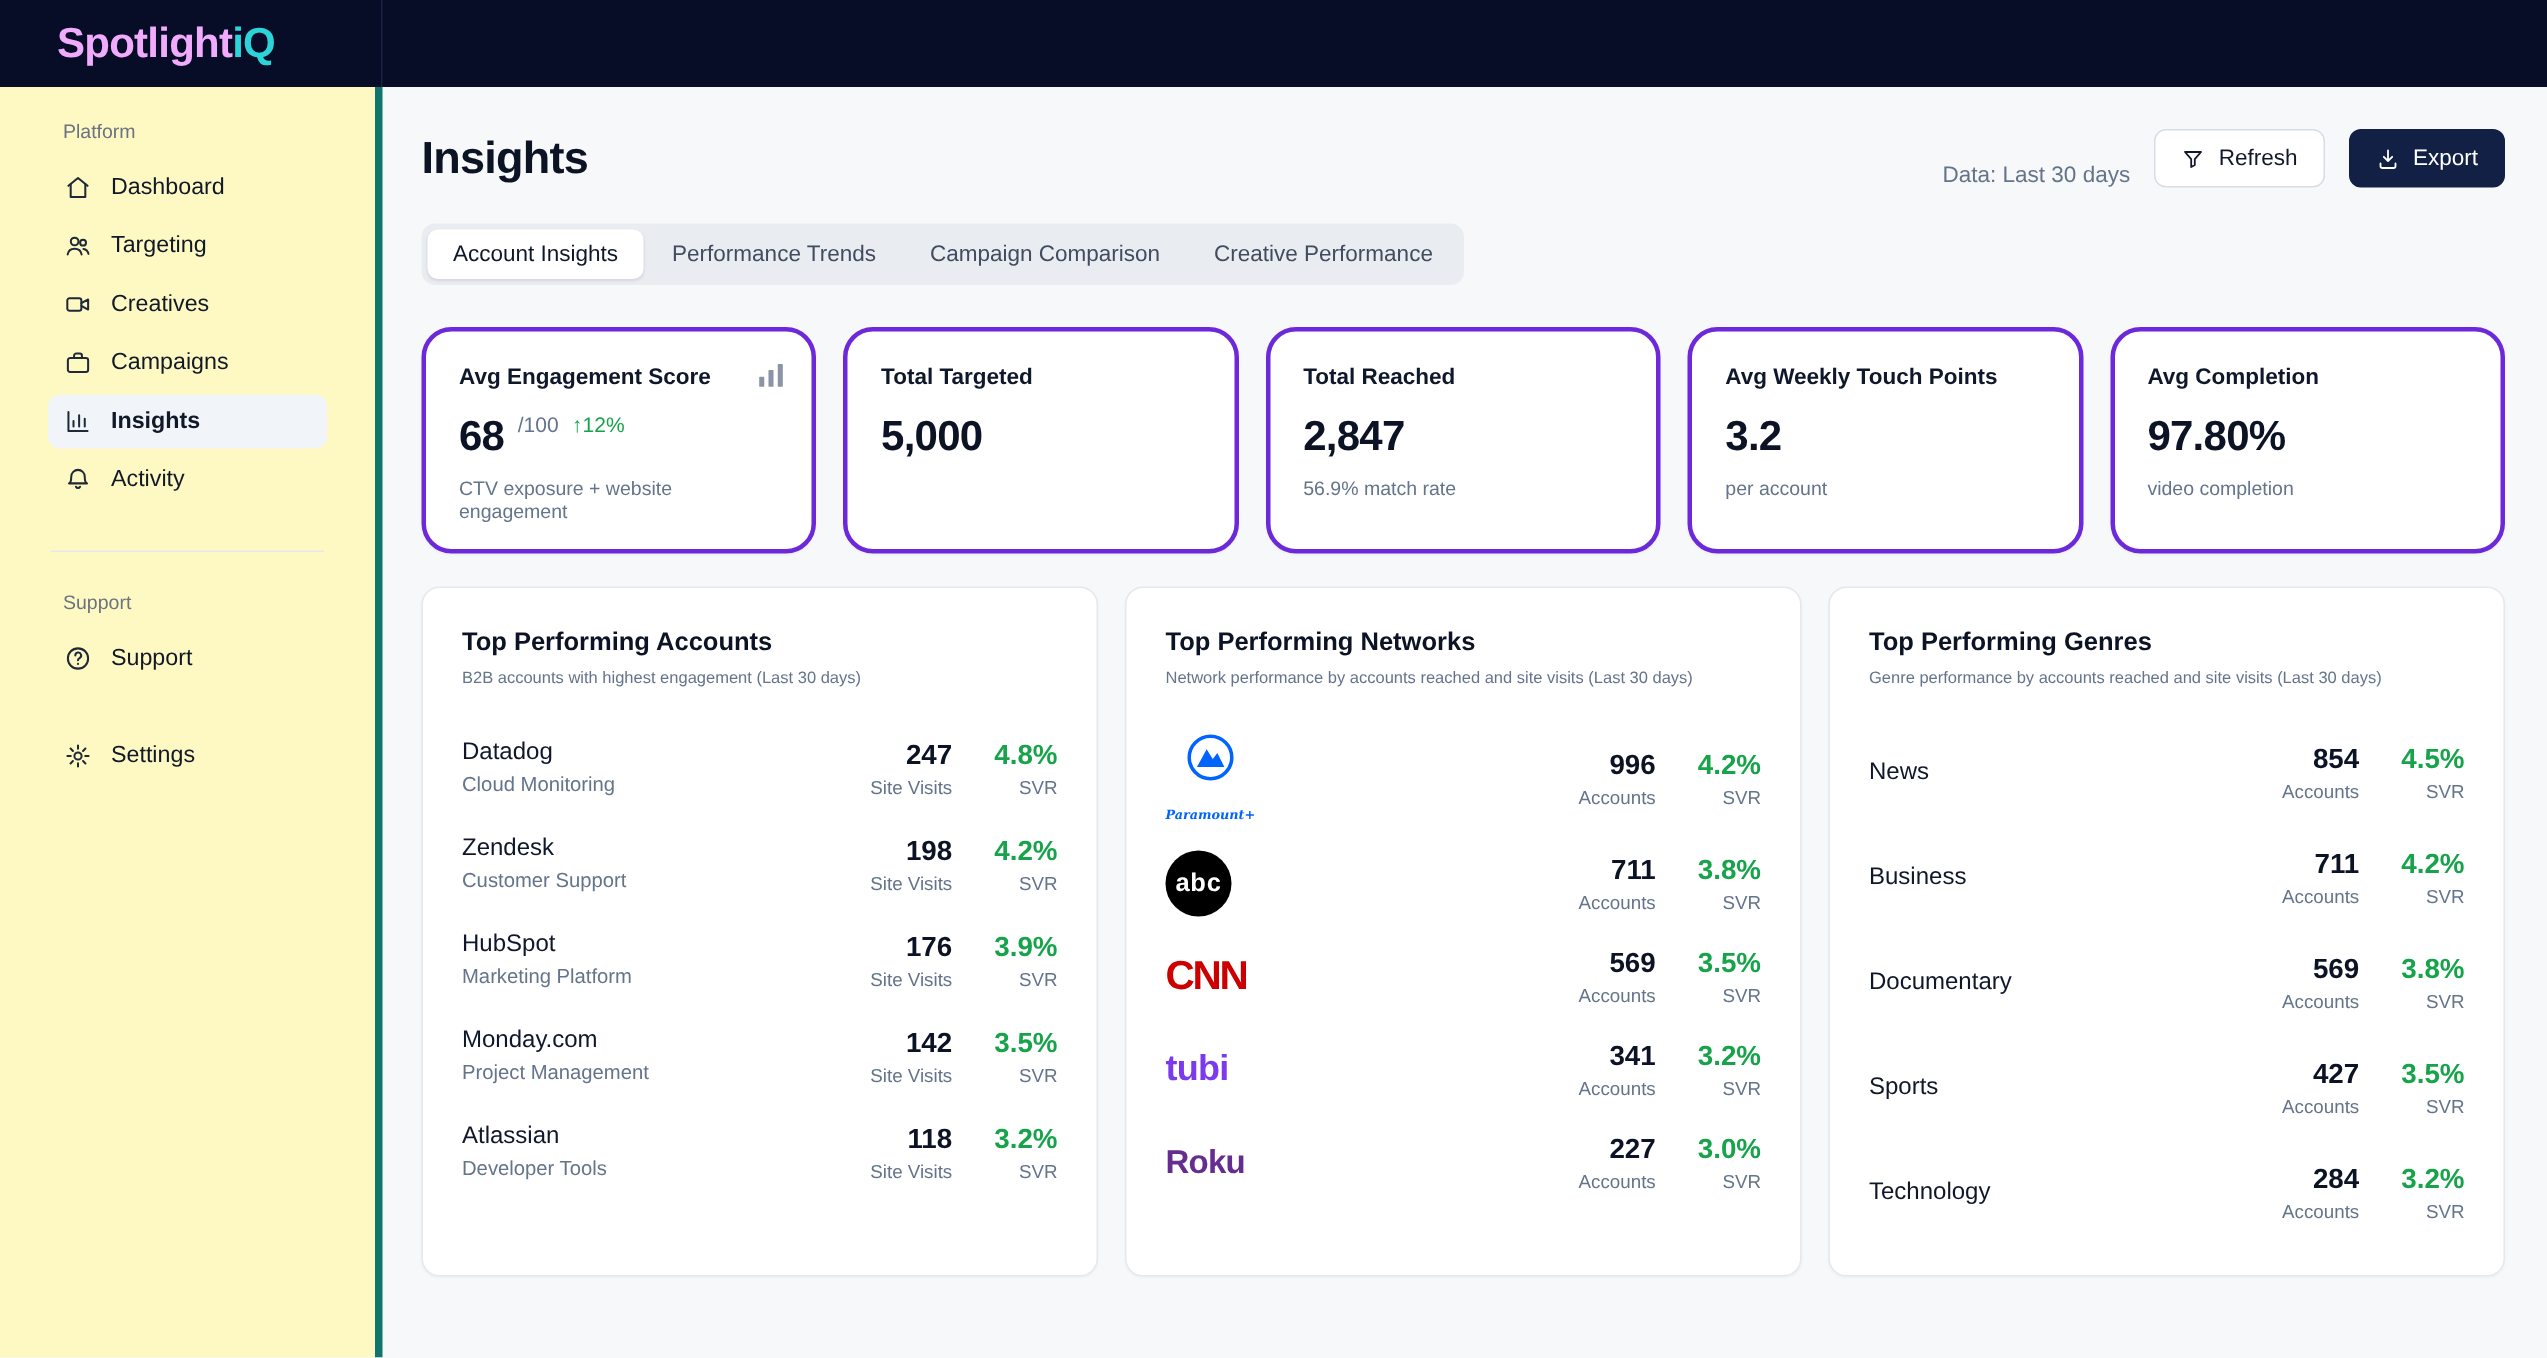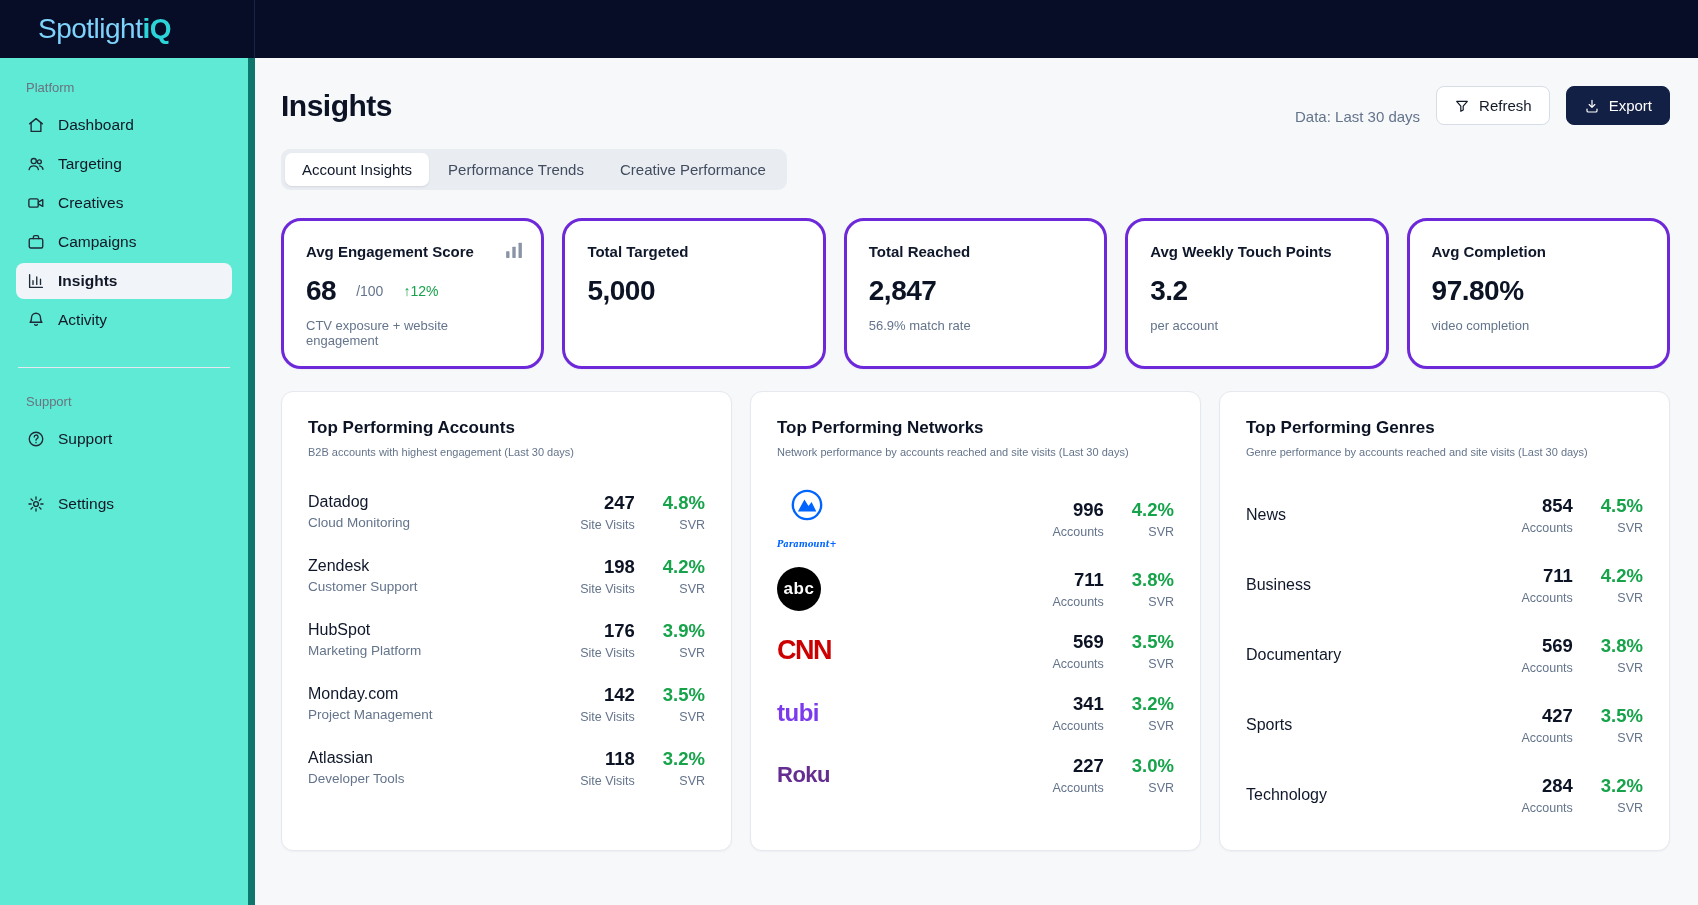--- a/index.html
+++ b/index.html
@@ -23,27 +23,27 @@
     display: flex;
     align-items: center;
   }
   .logo-area {
     width: 255px; height: 100%;
     display: flex; align-items: center;
     padding-left: 38px;
     border-right: 1px solid #1b2344;
     cursor: pointer;
   }
-  .logo-main { color:#7dd3fc; font-size:28px; font-weight:400; letter-spacing:-0.5px; }
+  .logo-main { color:#f0abfc; font-size:28px; font-weight:700; letter-spacing:-0.5px; }
   .logo-accent { color:#2cd4d9; font-size:28px; font-weight:700; letter-spacing:-0.5px; }
   
   .sidebar {
-    background:#5eead4;
-    border-right:7px solid #0f766e;
-    padding: 20px 16px;
+    background:#fef9c3;
+    border-right:5px solid #0f766e;
+    padding: 20px 32px;
     display:flex; flex-direction:column;
   }
   .side-label {
     font-size:13px; color:#6b7280; margin: 2px 10px 12px;
   }
   .nav-item {
     display:flex; align-items:center; gap:13px;
     padding: 9px 11px; border-radius:8px;
     font-size:15.5px; color:#111827;
     cursor:pointer; margin-bottom:3px;
@@ -87,21 +87,21 @@
   .stats-row {
     display:grid; grid-template-columns:repeat(5,1fr);
     gap:18px; margin-bottom:22px;
   }
   .stat-card {
     background:#fff; border:3px solid #6d28d9; border-radius:20px;
     padding: 22px 22px 18px; position:relative;
     box-shadow: 0 1px 2px rgba(16,24,40,.04);
   }
   .stat-title { font-size:15px; font-weight:700; color:#0f172a; margin-bottom:15px; padding-right:24px; }
-  .stat-value-row { display:flex; align-items:center; gap:20px; }
+  .stat-value-row { display:flex; align-items:flex-start; gap:9px; }
   .stat-value { font-size:28px; font-weight:700; color:#0b1324; letter-spacing:-0.5px; }
   .stat-suffix { font-size:14px; color:#64748b; }
   .stat-delta { font-size:14px; color:#16a34a; font-weight:500; }
   .stat-sub { margin-top:11px; font-size:13px; color:#64748b; }
   .mini-chart { position:absolute; top:20px; right:18px; color:#8a94a6; }
   
   .panels-row { display:grid; grid-template-columns:repeat(3,1fr); gap:18px; }
   .panel {
     background:#fff; border:1px solid #e5e8ee; border-radius:12px;
     padding: 26px 26px 20px;
@@ -257,20 +257,21 @@
               </svg>
             </span>
           <span>Export</span>
         </button>
       </div>
     </div>
 
     <div class="tabs">
       <div class="tab active">Account Insights</div>
       <div class="tab">Performance Trends</div>
+      <div class="tab">Campaign Comparison</div>
       <div class="tab">Creative Performance</div>
     </div>
 
     
     <div class="stats-row">
 
       <div class="stat-card">
         <span class="icon mini-chart">
             <svg viewBox="0 0 16 16" width="16" height="16" fill="currentColor">
               <rect x="1" y="9" width="3" height="6" rx="0.5"></rect>

